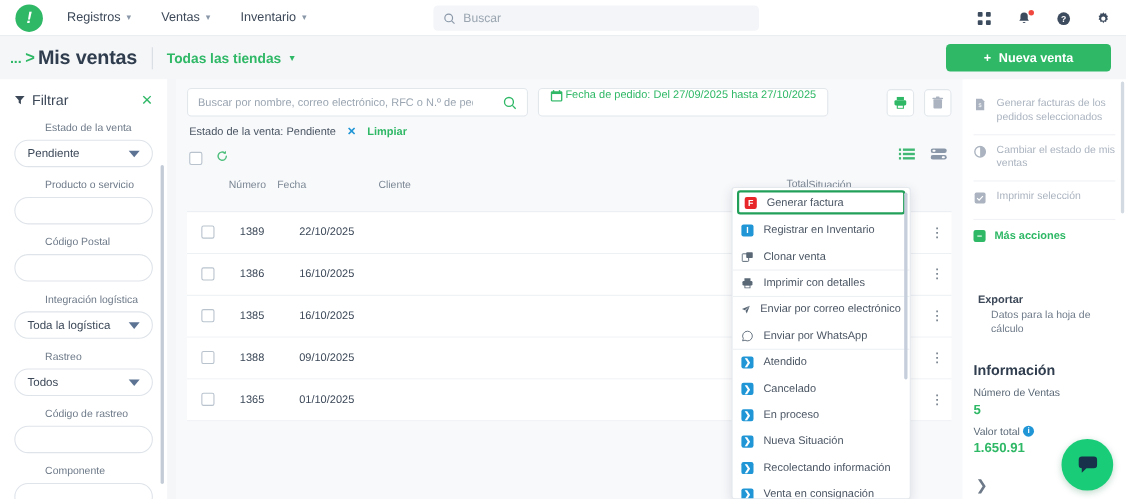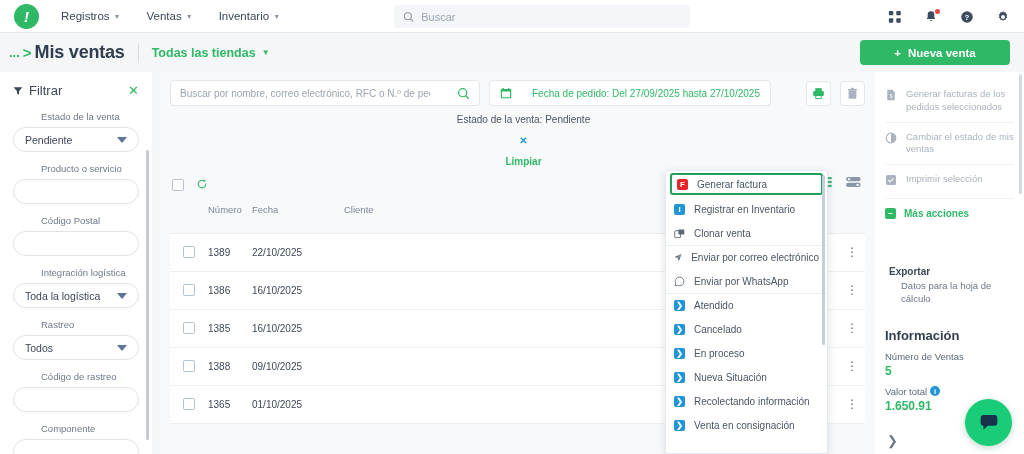--- a/index.html
+++ b/index.html
@@ -121,31 +121,31 @@
     border-radius: 4px; display: flex; align-items: center;
     padding: 0 9px; justify-content: space-between;
   }
   .mainsearch input {
     border: 0; outline: none; font-size: 10px; color: #4a5563; width: 250px;
     font-family: "Liberation Sans", sans-serif; background: transparent;
   }
   .mainsearch input::placeholder { color: #9aa5b1; }
   .datechip {
     height: 26px; background: #fff; border: 1px solid #e2e7ec; border-radius: 4px;
-    display: flex; align-items: center; gap: 20px; padding: 0 10px;
+    display: flex; align-items: flex-start; gap: 2px; padding: 0 10px;
     font-size: 10px; color: #2fb866; cursor: pointer; white-space: nowrap;
   }
   .iconbtn {
     width: 25px; height: 25px; border: 1px solid #e2e7ec; border-radius: 4px;
     background: #fff; display: flex; align-items: center; justify-content: center;
     cursor: pointer;
   }
   .chiprow {
     display: flex; align-items: center; gap: 10px; padding: 8px 0 0 12px;
-    font-size: 10px; color: #4a5563; flex-direction: column;
+    font-size: 10px; color: #4a5563;
   }
   .chip-x { color: #2196d6; font-size: 10px; cursor: pointer; font-weight:bold;}
   .clear-link { color: #2fb866; font-weight: bold; font-size: 10px; cursor: pointer; }
 
   .selrow {
     display: flex; align-items: center; gap: 12px;
     padding: 9px 0 0 12px; position: relative;
   }
   .cbox {
     width: 12px; height: 12px; border: 1px solid #b9c3ce;
@@ -166,21 +166,21 @@
   .col-cb { width: 38px; }
   .col-num { width: 44px; }
   .col-date { width: 92px; }
   .col-cli { flex: 1; }
   .col-total { width: 42px; text-align: right; line-height:1.15; }
   .col-sit { width: 104px; padding-left: 0; }
   .col-menu { width: 26px; }
 
   .trow {
     display: flex; align-items: center; height: 38px;
-    border-bottom: 1px solid #eef1f4; background: #fff;
+    border-bottom: 1px solid #eef1f4; background: #fff; gap: 10px;
   }
   .td { font-size: 10px; color: #3c4858; }
   .badge {
     display: inline-block; background: #fdefd0; color: #7a5c17;
     font-size: 9px; font-weight: bold; border-radius: 9px; padding: 3px 9px;
   }
   .sitcell { display: flex; align-items: center; gap: 8px; padding-left: 8px; }
   .kebab {
     color: #5a6876; font-size: 12px; cursor: pointer; text-align: center;
     line-height: 1; letter-spacing: 0;
@@ -563,20 +563,29 @@
   </div>
   <div class="ctxitem">
     <svg width="11" height="11" viewBox="0 0 16 16">
       <rect x="1" y="4" width="8.6" height="10" rx="1" fill="none" stroke="#5a6876" stroke-width="1.3"></rect>
       <rect x="6.4" y="2" width="8.6" height="7.4" rx="1" fill="#5a6876"></rect>
     </svg>
     <span>Clonar venta</span>
   </div>
   <div class="ctxitem sep">
     <svg width="11" height="11" viewBox="0 0 16 16">
+      <rect x="4" y="1.4" width="8" height="3.6" fill="#5a6876"></rect>
+      <rect x="1.4" y="5" width="13.2" height="6" rx="1.6" fill="#5a6876"></rect>
+      <rect x="4" y="10" width="8" height="4.6" fill="#5a6876"></rect>
+      <rect x="5.2" y="11.2" width="5.6" height="2.4" fill="#fff"></rect>
+    </svg>
+    <span>Imprimir con detalles</span>
+  </div>
+  <div class="ctxitem sep">
+    <svg width="11" height="11" viewBox="0 0 16 16">
       <path d="M15 1L1 7l5.2 2L15 1zM7.2 9.8L9.6 15 15 1z" fill="#5a6876"></path>
     </svg>
     <span>Enviar por correo electrónico</span>
   </div>
   <div class="ctxitem">
     <svg width="11" height="11" viewBox="0 0 16 16">
       <path d="M8 1.6a6.4 6.4 0 00-5.5 9.7L1.6 14.4l3.2-.9A6.4 6.4 0 108 1.6z" fill="none" stroke="#5a6876" stroke-width="1.2"></path>
     </svg>
     <span>Enviar por WhatsApp</span>
   </div>

